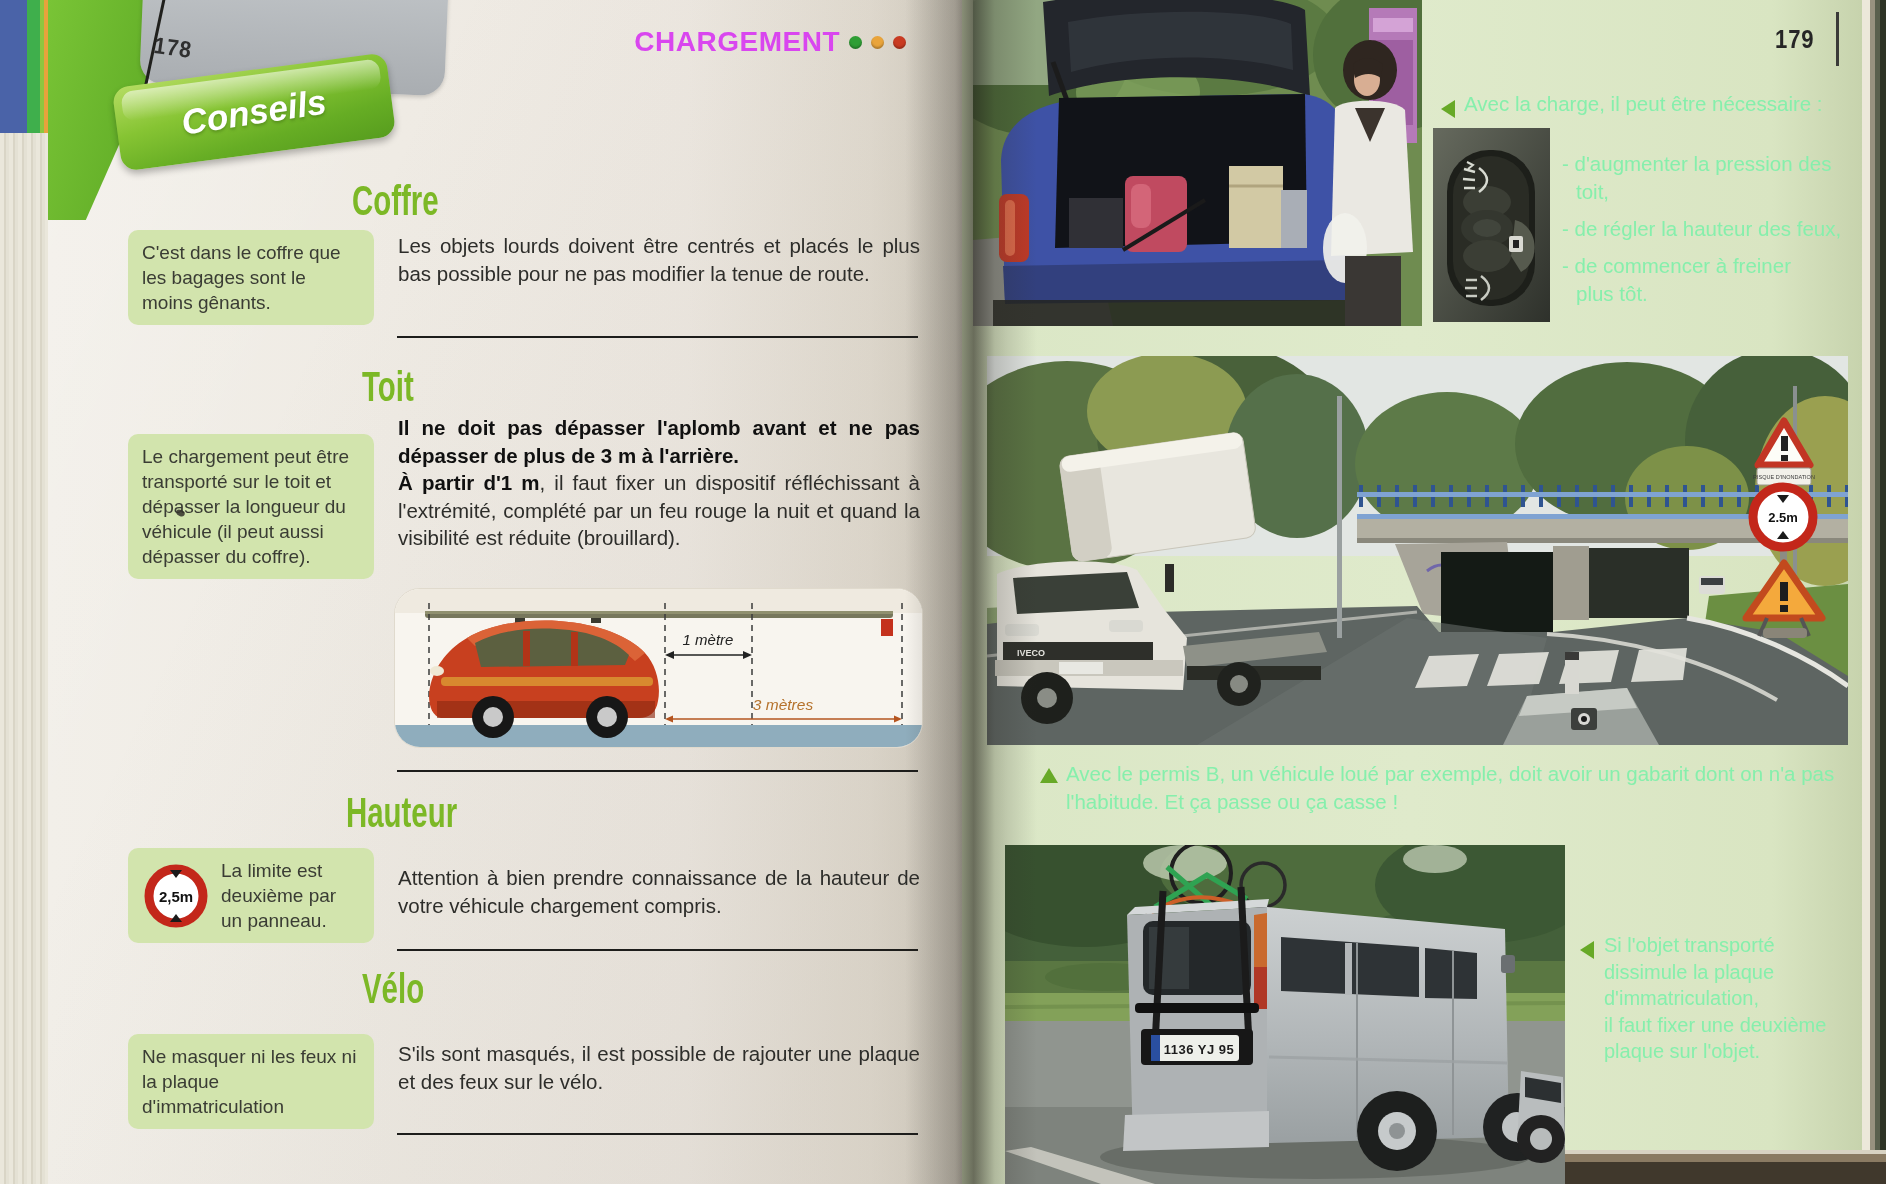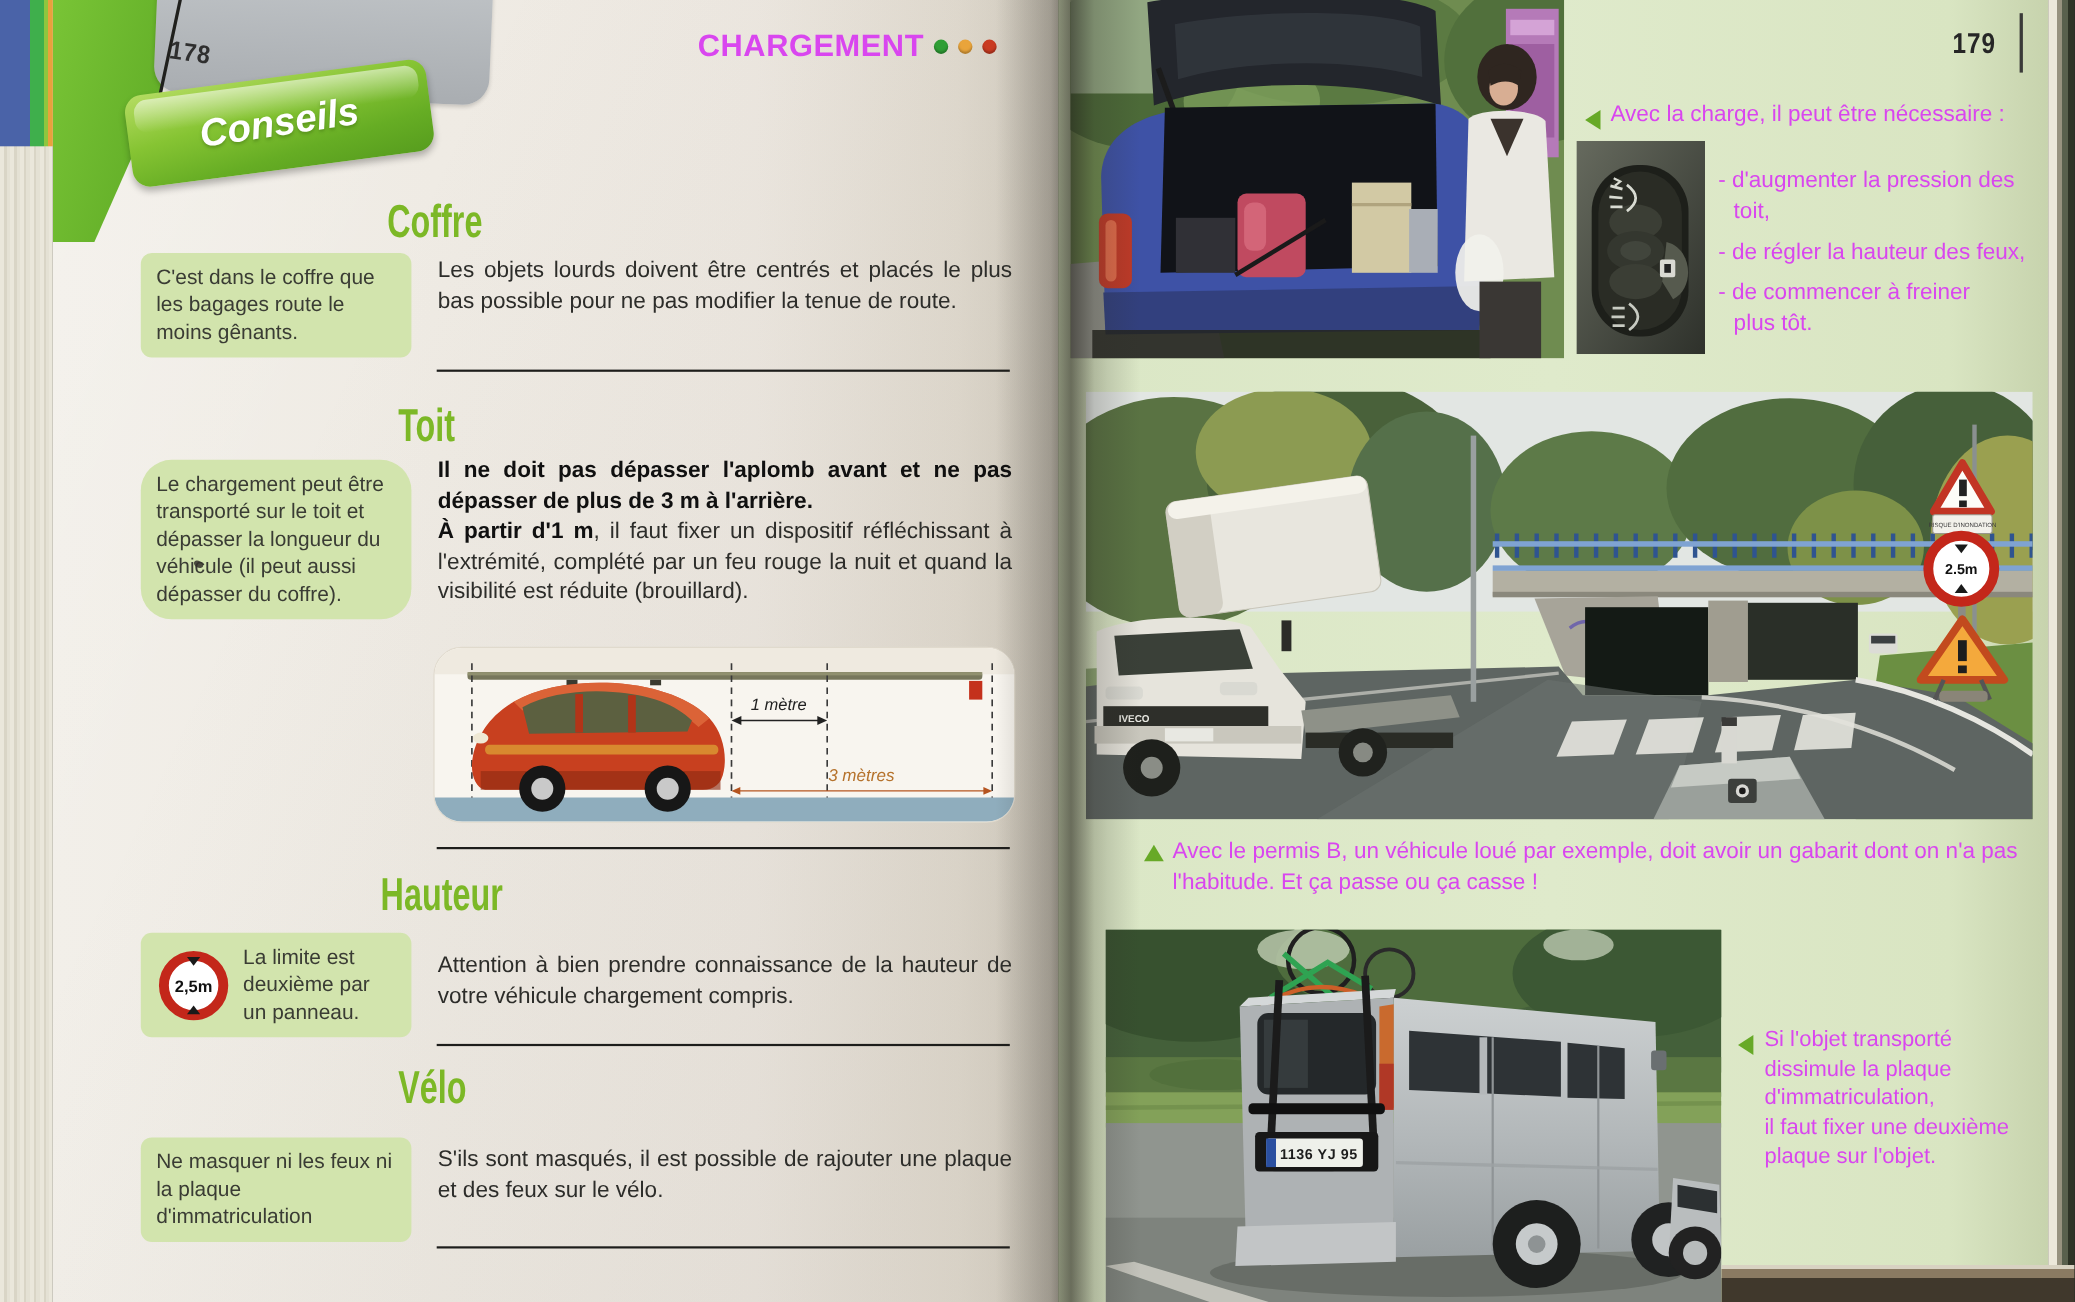--- a/index.html
+++ b/index.html
@@ -116,21 +116,21 @@
   .photo{position:absolute;z-index:4;overflow:hidden;}
   .photo svg{display:block;}
   .tri-left{
     width:0;height:0;border-top:9px solid transparent;border-bottom:9px solid transparent;
     border-right:14px solid #67a927;z-index:3;
   }
   .tri-up{
     width:0;height:0;border-left:9px solid transparent;border-right:9px solid transparent;
     border-bottom:15px solid #67a927;z-index:3;
   }
-  .rp-text{position:absolute;color:#d946ef;z-index:3;}
+  .rp-text{position:absolute;color:#86efac;z-index:3;}
   .intro-text{left:1464px;top:92px;width:410px;font-size:20.5px;}
   .tips-list{left:1562px;top:150px;width:308px;font-size:20.5px;line-height:28px;}
   .tips-list .li{padding-left:14px;text-indent:-14px;margin-bottom:9px;}
   .tips-list .li.narrow{width:250px;}
   .bridge-caption{left:1066px;top:760px;width:772px;font-size:20.5px;line-height:28px;}
   .plate-note{left:1604px;top:932px;width:252px;font-size:20px;line-height:26.5px;}
   .plate-note .p2{margin-top:0px;}
 </style>
 </head>
 <body>
@@ -151,26 +151,26 @@
 </div>
 
 <div class="abs chapter-header">
   <span class="chapter-title">CHARGEMENT</span>
   <span class="dot" style="background-color: rgb(47, 158, 53);"></span>
   <span class="dot" style="background-color: rgb(233, 164, 59);"></span>
   <span class="dot" style="background-color: rgb(201, 59, 34);"></span>
 </div>
 
 <div class="h-green" style="left:352px;top:180px;">Coffre</div>
-<div class="note" style="top:230px;">C'est dans le coffre que les bagages route le moins gênants.</div>
+<div class="note" style="top:230px;">C'est dans le coffre que les bagages sont le moins gênants.</div>
 <div class="body-txt" style="top:232px;">Les objets lourds doivent être centrés et placés le plus bas possible pour ne pas modifier la tenue de route.</div>
 <div class="rule" style="top:336px;"></div>
 
 <div class="h-green" style="left:362px;top:366px;">Toit</div>
-<div class="note" style="top:418px;border-radius:28px;">Le chargement peut être transporté sur le toit et dépasser la longueur du véhicule (il peut aussi dépasser du coffre).</div>
+<div class="note" style="top:434px;">Le chargement peut être transporté sur le toit et dépasser la longueur du véhicule (il peut aussi dépasser du coffre).</div>
 <div class="body-txt" style="top:414px;">
   <b>Il ne doit pas dépasser l'aplomb avant et ne pas dépasser de plus de 3 m à l'arrière.</b><br>
   <b>À partir d'1 m</b><span>, il faut fixer un dispositif réfléchissant à l'extrémité, complété par un feu rouge la nuit et quand la visibilité est réduite (brouillard).</span>
 </div>
 
 <div class="abs diagram-box">
   <svg width="527" height="158" viewBox="0 0 527 158" xmlns="http://www.w3.org/2000/svg">
     <rect x="0" y="0" width="527" height="158" fill="#f8f5ef"></rect>
     <rect x="0" y="0" width="527" height="24" fill="#efeae0"></rect>
     <rect x="0" y="136" width="527" height="22" fill="#8fadbd"></rect>

